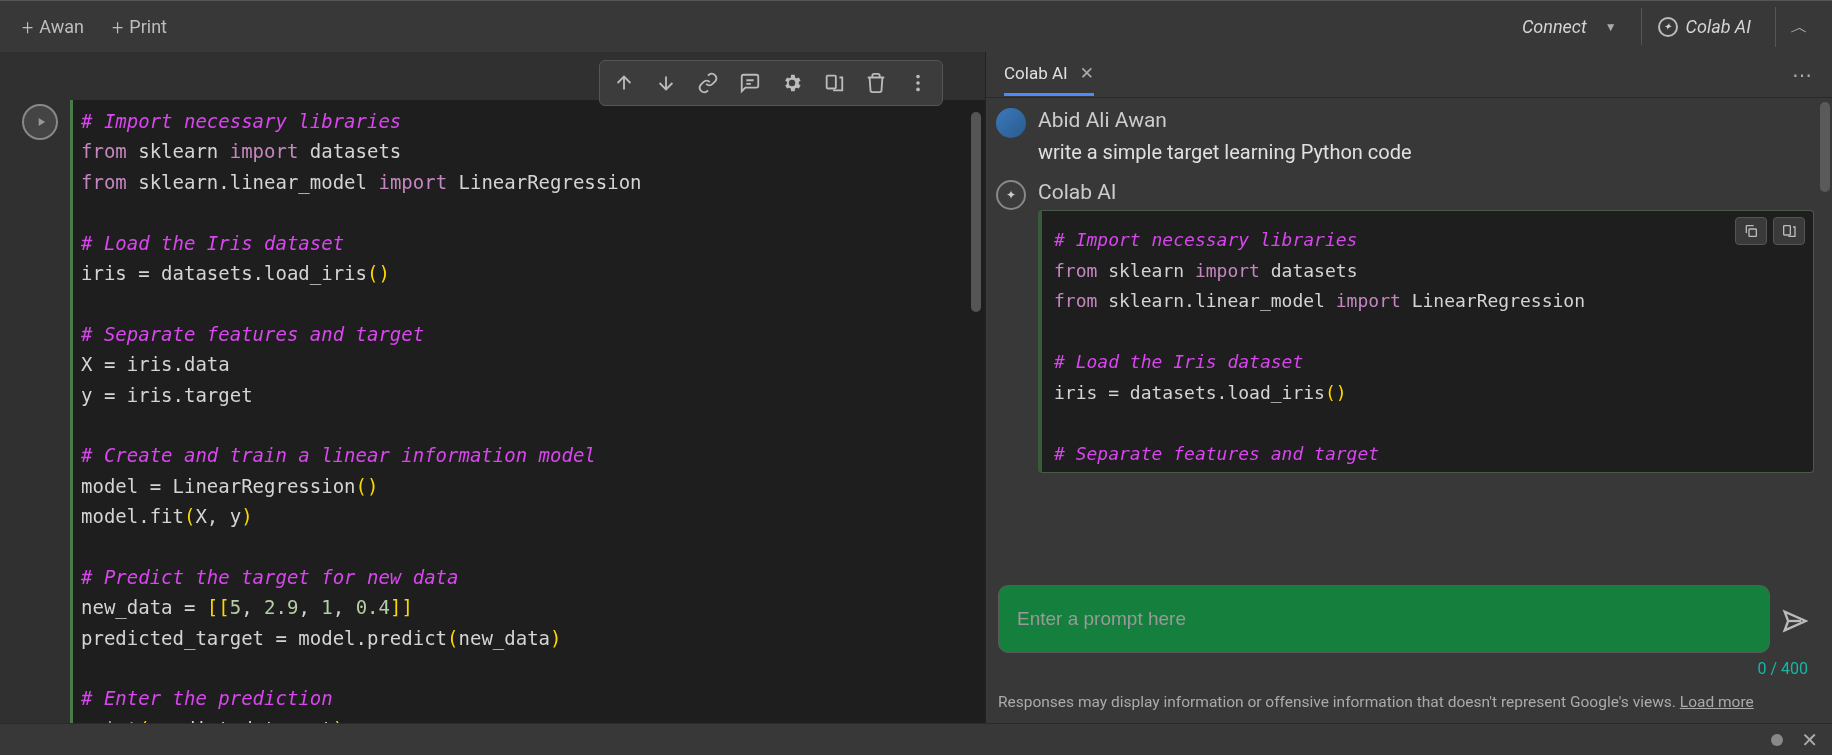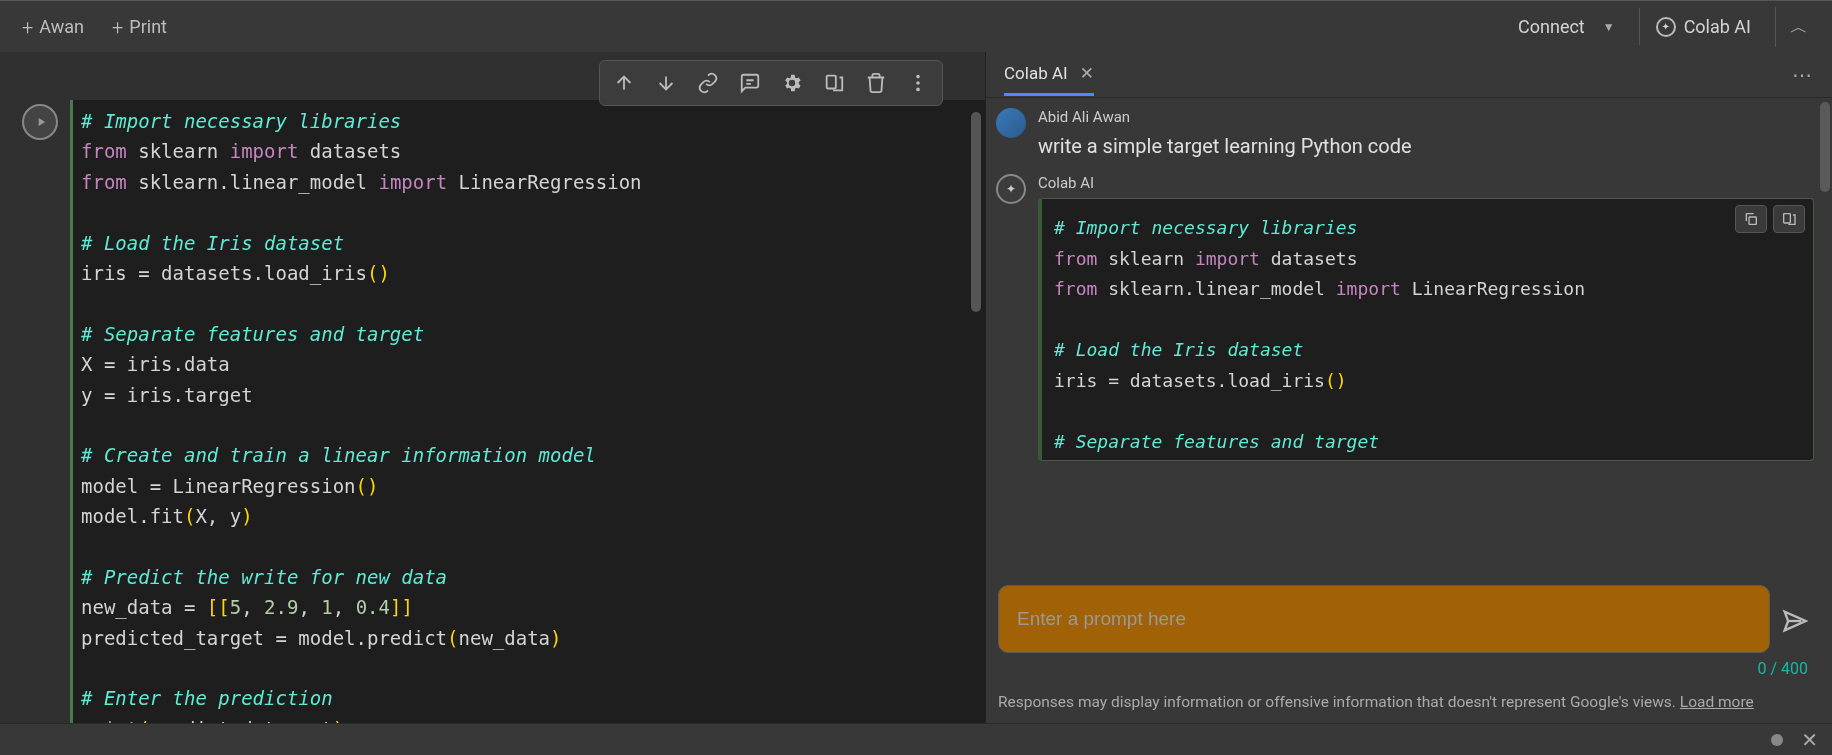--- a/index.html
+++ b/index.html
@@ -21,21 +21,21 @@
   align-items: center;
   padding: 0 10px;
 }
 .toolbar-left { display: flex; gap: 4px; }
 .add-btn {
   display: flex; align-items: center; gap: 6px;
   padding: 6px 12px; color: #bdbdbd; font-size: 18px;
   cursor: pointer; border-radius: 4px;
 }
 .plus { font-size: 20px; font-weight: 300; }
-.toolbar-right { margin-left: auto; display: flex; align-items: center; gap: 8px; }
+.toolbar-right { margin-left: auto; display: flex; align-items: center; gap: 8px; font-style: italic; }
 .connect-btn {
   display: flex; align-items: center; gap: 10px;
   padding: 8px 16px; color: #d4d4d4; font-size: 18px;
   cursor: pointer;
 }
 .caret-down { font-size: 12px; color: #aaa; margin-left: 8px;}
 .colab-ai-btn {
   display: flex; align-items: center; gap: 8px;
   padding: 8px 16px; color: #d4d4d4; font-size: 18px;
   cursor: pointer; border-left: 1px solid #555;
@@ -90,21 +90,21 @@
 .code-body::before{
   content:""; position:absolute; left:-8px; top:0; bottom:0; width:5px;
   background: #2a3a2a;
 }
 pre.code {
   font-family: "Consolas", "Monaco", monospace;
   font-size: 19px; line-height: 1.6;
   white-space: pre; color: #d4d4d4;
   padding-left: 8px;
 }
-.c-comment { color: #5eead4; font-style: italic;}
+.c-comment { color: #d946ef; font-style: italic;}
 .c-kw { color: #c586c0; }
 .c-num { color: #b5cea8; }
 .c-paren { color: #ffd700; }
 
 .editor-scroll { position:absolute; right: 4px; top: 60px; bottom: 10px; width: 10px;}
 .editor-scroll .thumb{ position:absolute; top:0; width:100%; height:200px; background:#555; border-radius:5px;}
 
 .ai-col {
   flex: 1; background: #383838; display: flex; flex-direction: column;
   border-left: 1px solid #222; position: relative;
@@ -125,21 +125,21 @@
 .ai-chat { flex: 1; overflow: auto; padding: 10px 18px 0 10px; position:relative;}
 .msg { display: flex; gap: 12px; margin-bottom: 14px; }
 .avatar {
   width: 30px; height: 30px; border-radius: 50%;
   flex-shrink: 0; display: flex; align-items: center; justify-content: center;
   font-size: 14px;
 }
 .avatar-user { background: linear-gradient(135deg,#3a7abd,#2a5a8d); }
 .avatar-bot { background: #3c3c3c; border: 2px solid #888; color:#ccc; font-size:12px;}
 .msg-body { flex: 1; }
-.msg-name { color: #ccc; font-size: 15px; margin-bottom: 6px; }
+.msg-name { color: #ccc; font-size: 21px; margin-bottom: 6px; }
 .msg-text { color: #e0e0e0; font-size: 20px; line-height: 1.4; }
 
 .code-card {
   background: #1e1e1e; border: 1px solid #4a5a4a;
   border-radius: 4px; margin-top: 6px; position: relative;
   padding: 14px 12px 2px 12px; overflow: hidden;
   border-left: 4px solid #3a5a3a;
 }
 .code-card-tools {
   position: absolute; top: 6px; right: 8px;
@@ -153,21 +153,21 @@
 .card-tool svg{width:16px;height:16px;}
 pre.ai-code {
   font-family: "Consolas","Monaco",monospace;
   font-size: 18px; line-height: 1.7; white-space: pre;
   color: #d4d4d4;
 }
 
 .ai-input-area { padding: 10px 18px 8px 12px; }
 .prompt-row{ display:flex; align-items:flex-end; gap:10px;}
 .prompt-box {
-  flex: 1; background: #a16207;
+  flex: 1; background: #15803d;
   border: 1px solid #5a5a5a; border-radius: 10px;
   padding: 20px 18px; color: #e0e0e0; font-size: 19px;
   min-height: 68px;
 }
 .prompt-box::placeholder{ color:#999;}
 .send-btn { color: #bbb; cursor: pointer; padding: 0 6px 14px 0;}
 .send-btn svg{ width:28px; height:28px;}
 .char-count { text-align:right; color:#14b8a6; font-size:16px; padding: 6px 6px 0 0;}
 .disclaimer { color:#aaa; font-size:15.5px; padding: 6px 18px 10px 12px; line-height:1.35;}
 .disclaimer a{ color:#aaa; text-decoration: underline; cursor:pointer;}
@@ -279,21 +279,21 @@
 iris = datasets.load_iris<span class="c-paren">(</span><span class="c-paren">)</span>
 
 <span class="c-comment"># Separate features and target</span>
 X = iris.data
 y = iris.target
 
 <span class="c-comment"># Create and train a linear information model</span>
 model = LinearRegression<span class="c-paren">(</span><span class="c-paren">)</span>
 model.fit<span class="c-paren">(</span>X, y<span class="c-paren">)</span>
 
-<span class="c-comment"># Predict the write for new data</span>
+<span class="c-comment"># Predict the target for new data</span>
 new_data = <span class="c-paren">[</span><span class="c-paren">[</span><span class="c-num">5</span>, <span class="c-num">2.9</span>, <span class="c-num">1</span>, <span class="c-num">0.4</span><span class="c-paren">]</span><span class="c-paren">]</span>
 predicted_target = model.predict<span class="c-paren">(</span>new_data<span class="c-paren">)</span>
 
 <span class="c-comment"># Enter the prediction</span>
 <span class="c-kw">print</span><span class="c-paren">(</span>predicted_target<span class="c-paren">)</span></pre>
       </div>
     </div>
     <div class="editor-scroll">
         <div class="thumb"></div>
       </div>

